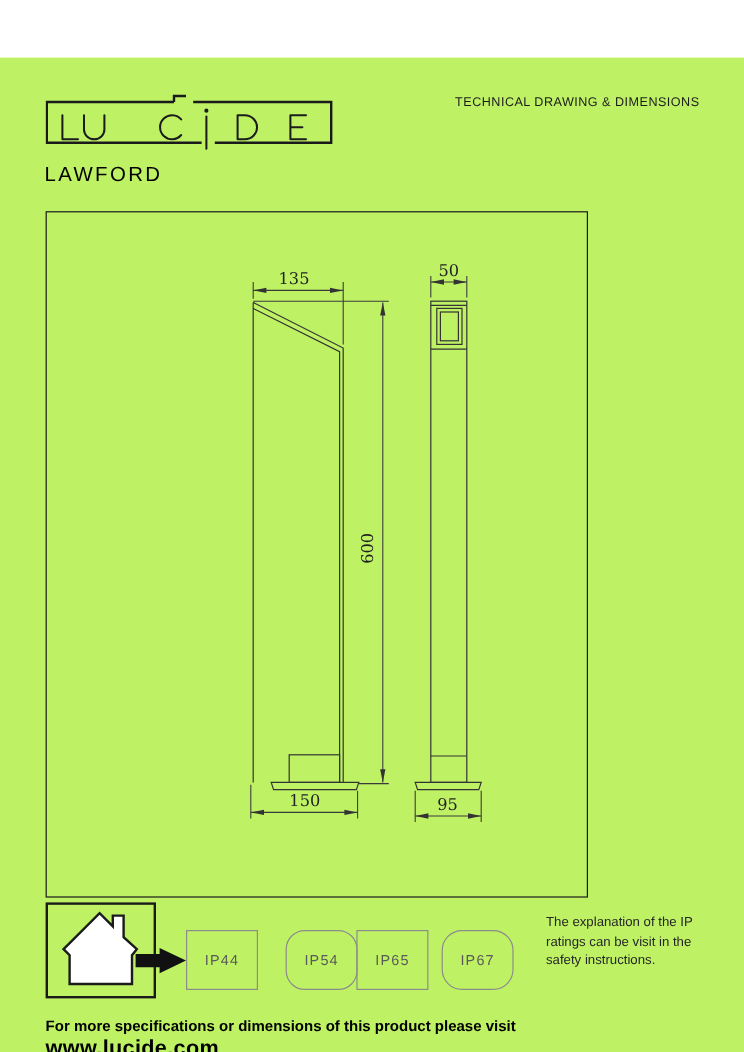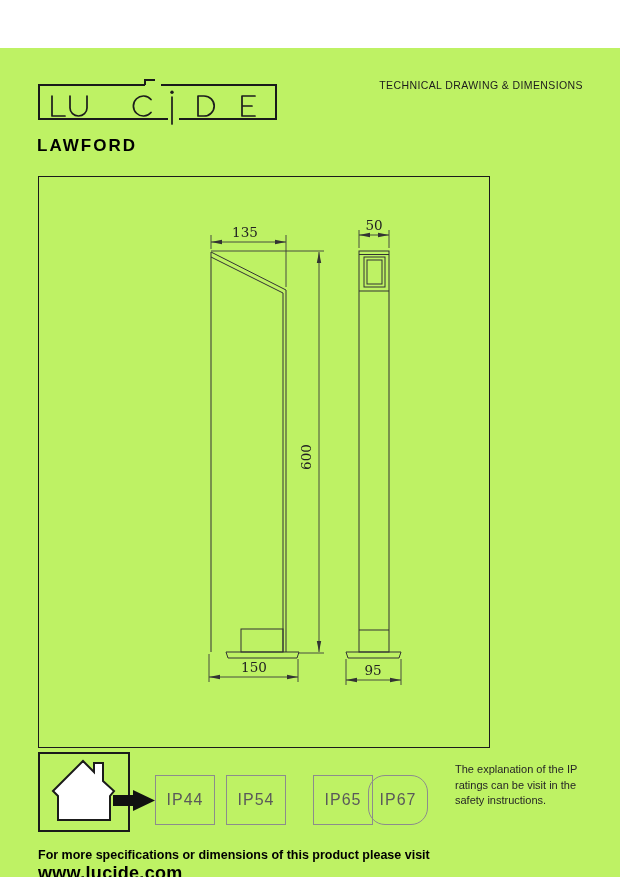--- a/index.html
+++ b/index.html
@@ -2,37 +2,37 @@
 <html><head>
 <meta charset="utf-8">
 <style>
   html,body{margin:0;padding:0;background:#fff;}
   #page{position:relative;width:620px;height:877px;background:#bef264;overflow:hidden;
         font-family:"Liberation Sans",sans-serif;color:#111;margin-top:48px;}
   .abs{position:absolute;}
 
   
   #doc-title{top:31px;right:37px;font-size:10.5px;letter-spacing:.4px;color:#1c1c1c;}
-  #product-name{left:37px;top:88px;font-size:17px;font-weight:bold;letter-spacing:2px;color:#000;}
+  #product-name{left:37px;top:88px;font-size:17px;font-weight:normal;letter-spacing:2px;color:#000;}
   #item-block{left:303px;top:80px;font-size:11px;line-height:14px;color:#000;}
   #item-block .lbl{font-weight:bold;}
   #item-block .val-bold{font-weight:bold;}
 
   
   #drawing-box{left:38px;top:128px;width:452px;height:572px;border:1.5px solid #1b1b1b;box-sizing:border-box;}
   #drawing-svg{position:absolute;left:0;top:0;}
   .cad{stroke:#333;stroke-width:1;fill:none;}
   .dim{stroke:#3a3a3a;stroke-width:.9;fill:none;}
   .dim-arrow{fill:#333;stroke:none;}
   .dim-text{font-family:"DejaVu Serif",serif;font-size:13.5px;fill:#222;}
 
   
   .ip-box{top:727px;width:60px;height:50px;border:1px solid #8c8c8c;box-sizing:border-box;
           display:flex;align-items:center;justify-content:center;
-          font-size:16px;letter-spacing:1px;color:#5a5a5a;}
+          font-size:12px;letter-spacing:1px;color:#5a5a5a;}
   #ip-note{left:455px;top:714px;width:132px;font-size:11px;line-height:15.5px;color:#262626;}
   #footer-line1{left:38px;top:800px;font-size:12.5px;font-weight:bold;color:#000;}
   #footer-line2{left:38px;top:815px;font-size:18px;font-weight:bold;color:#000;letter-spacing:.3px;}
 </style>
 </head>
 <body>
 
 <div id="page">
 
   <svg class="abs" id="logo" style="left:38px;top:30px;" width="245" height="50" viewBox="0 0 245 50">
@@ -125,22 +125,22 @@
     </svg>
   </div>
 
   <svg class="abs" style="left:36px;top:700px;" width="124" height="90" viewBox="0 0 124 90">
     <rect x="3" y="5" width="90" height="78" fill="none" stroke="#1b1b1b" stroke-width="2"></rect>
     <path d="M17,43 L47,13 L58,24 L58,15 L67,15 L67,33 L78,43 L74,48 L74,72 L22,72 L22,48 Z" fill="#fff" stroke="#1b1b1b" stroke-width="2" stroke-linejoin="miter"></path>
     <polygon points="77,47 97,47 97,42 119,52.5 97,63 97,58 77,58" fill="#111"></polygon>
   </svg>
 
   <div class="abs ip-box" style="left:155px;">IP44</div>
-  <div class="abs ip-box" style="left:226px;">IP54</div>
-  <div class="abs ip-box" style="left:313px;">IP65</div>
+  <div class="abs ip-box" style="left:238px;border-radius:16px;">IP54</div>
+  <div class="abs ip-box" style="left:297px;">IP65</div>
   <div class="abs ip-box" style="left:368px;border-radius:17px;">IP67</div>
 
   <div class="abs" id="ip-note">The explanation of the IP ratings can be visit in the safety instructions.</div>
 
   <div class="abs" id="footer-line2">www.lucide.com</div>
   <div class="abs" id="footer-line1">For more specifications or dimensions of this product please visit</div>
 
 </div>
 
 </body></html>

